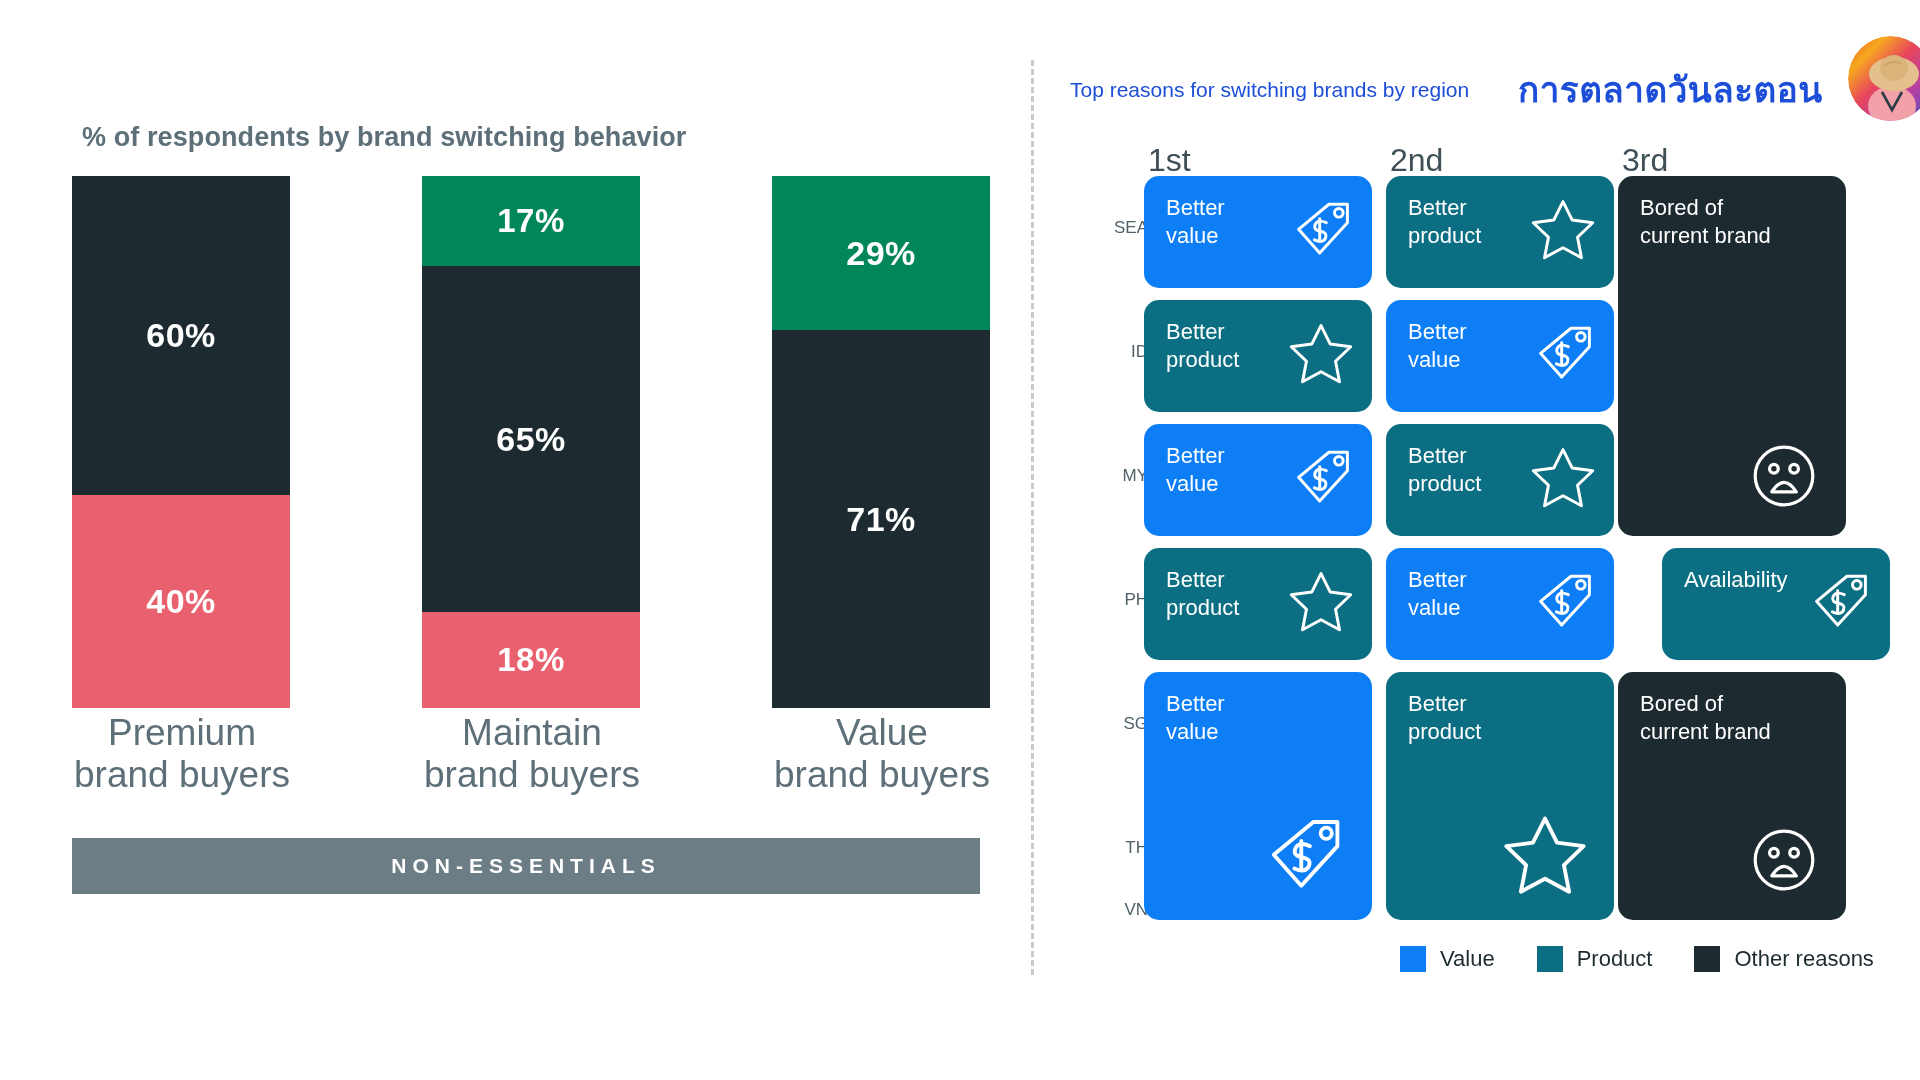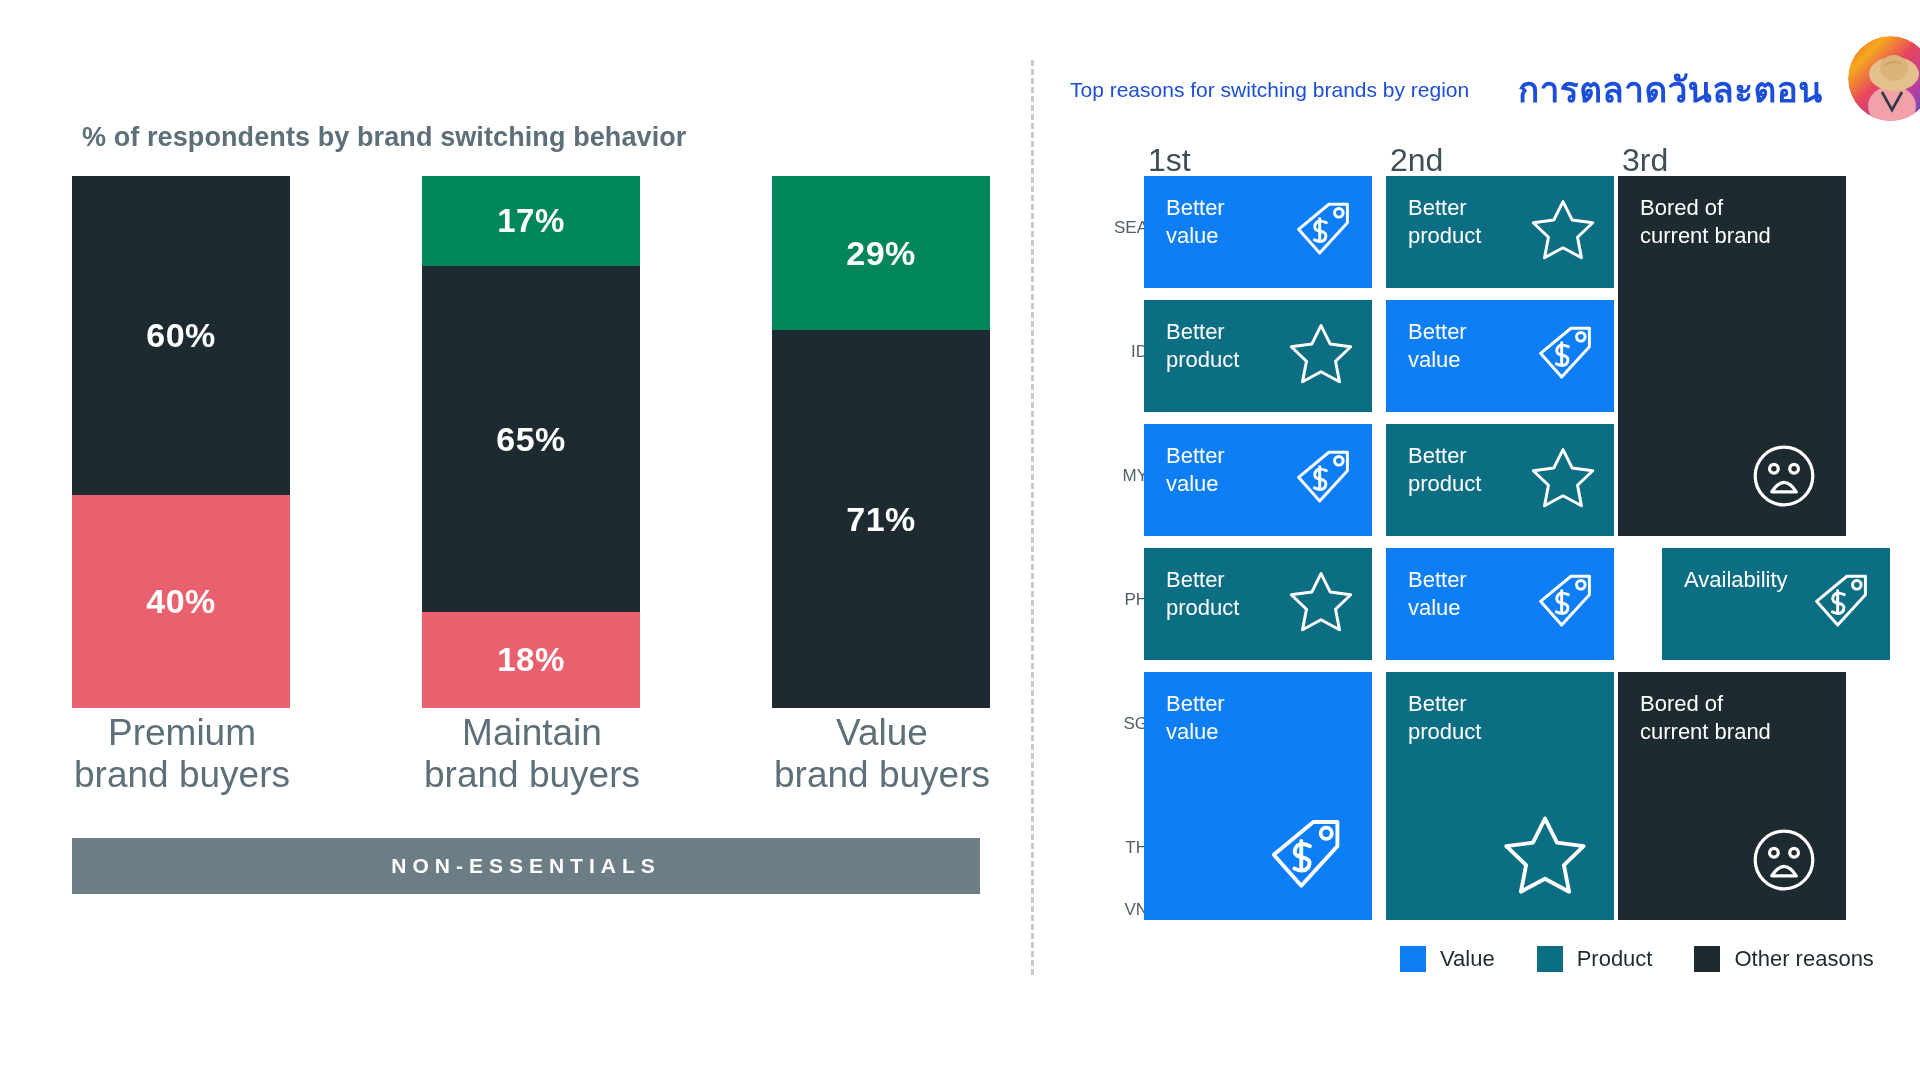--- a/index.html
+++ b/index.html
@@ -85,20 +85,21 @@
   .grid-area { position: absolute; left: 0; top: 176px; width: 860px; height: 744px; }
 
   .row-label {
     position: absolute; left: 16px; width: 72px; text-align: right;
     font-size: 17px; color: #4f6069;
   }
 
   .cell {
     position: absolute; overflow: hidden;
     color: #ffffff;
+    border-radius: 15px;
   }
   .cell-text {
     position: absolute; left: 22px; top: 18px;
     font-size: 22px; line-height: 1.28; font-weight: 400; white-space: pre-line;
   }
   .cell-icon { position: absolute; }
 
   .legend-right { position: absolute; left: 340px; top: 946px; display: flex; align-items: center; }
   .lgr-item { display: flex; align-items: center; margin-right: 42px; }
   .lgr-swatch { width: 26px; height: 26px; margin-right: 14px; flex: 0 0 auto; }

